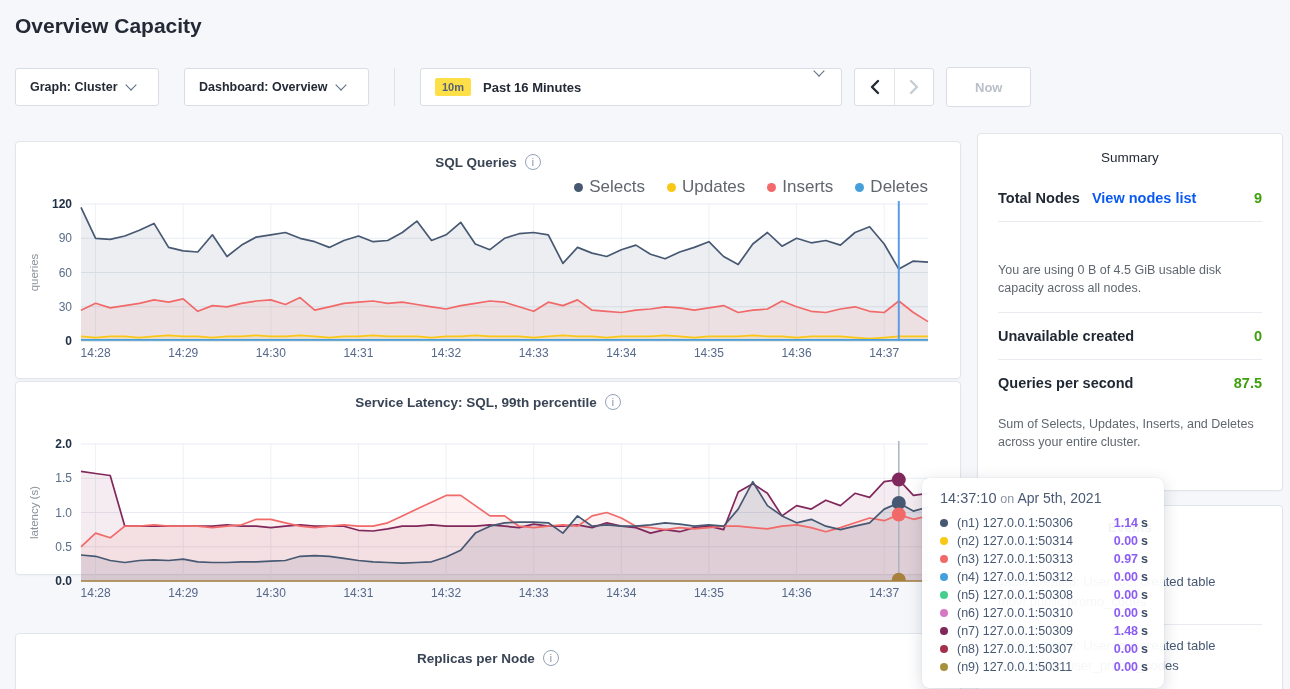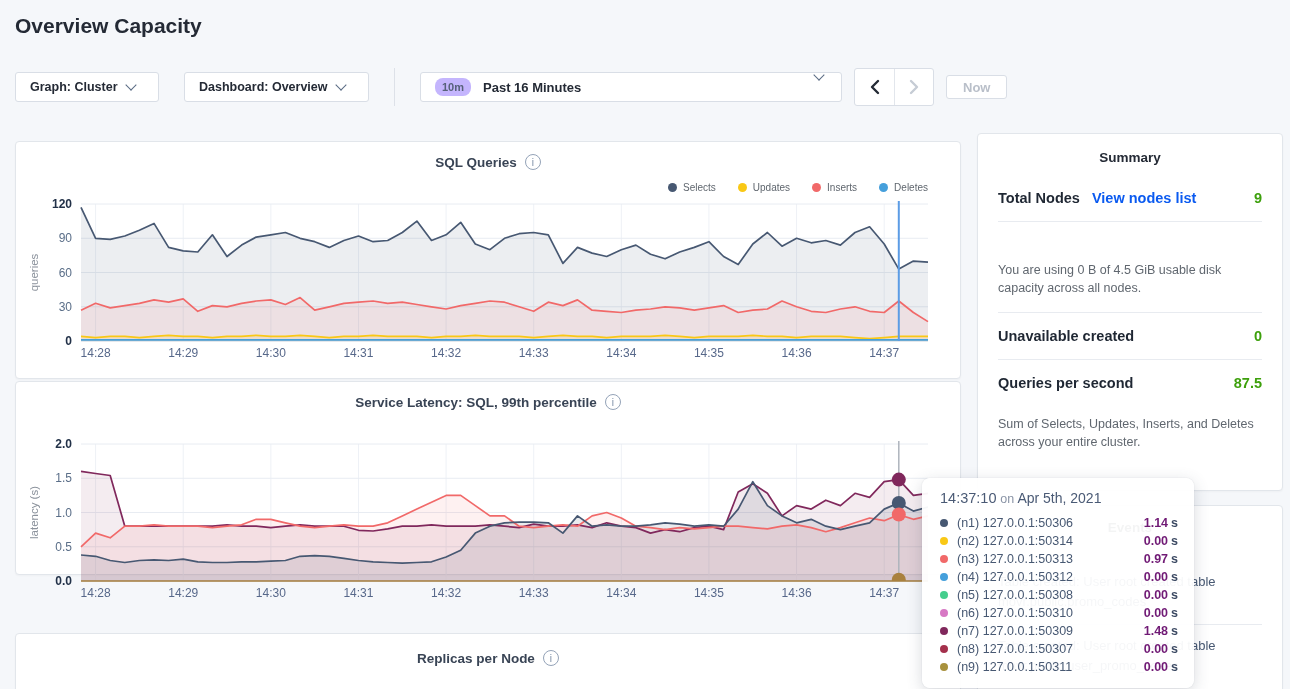--- a/index.html
+++ b/index.html
@@ -6,85 +6,85 @@
   html,body { width:1290px; height:689px; }
   body {
     font-family:"Liberation Sans","DejaVu Sans",sans-serif;
     background:#f5f7fa; color:#242a35; overflow:hidden; position:relative;
   }
   .page-title { position:absolute; left:15px; top:14px; font-size:21px; font-weight:600; color:#242a35; }
 
   
   .toolbar { position:absolute; left:15px; top:68px; height:38px; display:flex; align-items:center; }
   .dropdown {
-    height:30px; background:#fff; border:1px solid #d9dee6; border-radius:3px;
+    height:38px; background:#fff; border:1px solid #d9dee6; border-radius:3px;
     display:flex; align-items:center; padding:0 14px; cursor:pointer; margin-right:25px;
     font-size:12.5px; font-weight:bold; color:#242a35;
   }
   .chev { display:inline-block; width:8px; height:8px; margin-left:9px; position:relative; top:-2px;
     border-right:1.6px solid #5a6b84; border-bottom:1.6px solid #5a6b84; transform:rotate(45deg); }
   .tb-divider { width:1px; height:38px; background:#dde1e8; margin-right:25px; }
   .time-select { width:422px; justify-content:flex-start; position:relative; margin-right:12px; }
-  .time-badge { background:#c4b5fd; color:#57617a; font-size:11px; font-weight:bold; border-radius:8px;
+  .time-badge { background:#fde047; color:#57617a; font-size:11px; font-weight:bold; border-radius:2px;
     padding:3px 7px; margin-right:12px;text-align:right; }
   .time-label { font-size:13px; font-weight:bold; color:#242a35; }
   .time-select .chev { position:absolute; right:18px; }
   .arrow-group { display:flex; height:38px; background:#fff; border:1px solid #d9dee6; border-radius:3px; overflow:hidden; margin-right:12px; }
   .arrow-btn { width:39px; height:100%; display:flex; align-items:center; justify-content:center; cursor:pointer; }
   .arrow-btn + .arrow-btn { border-left:1px solid #e2e6ec; }
-  .now-btn { height:24px; background:#fff; border:1px solid #d9dee6; border-radius:3px; padding:0 16px;
+  .now-btn { height:40px; background:#fff; border:1px solid #d9dee6; border-radius:3px; padding:0 28px;
     font-size:13px; font-weight:bold; color:#b9bfc9; display:flex; align-items:center; }
 
   
   .card { position:absolute; background:#fff; border:1px solid #e2e6eb; border-radius:4px; box-shadow:0 1px 2px rgba(0,0,0,0.03); }
   .chart-card-1 { left:15px; top:141px; width:946px; height:238px; }
   .chart-card-2 { left:15px; top:381px; width:946px; height:194px; }
   .chart-card-3 { left:15px; top:633px; width:946px; height:238px; }
   .chart-title-row { display:flex; align-items:center; justify-content:center; padding-top:12px; }
   .chart-title { font-size:13.5px; font-weight:bold; color:#394455; }
   .info-icon { width:16px; height:16px; border:1px solid #94a3b8; border-radius:50%; margin-left:8px;
     display:inline-flex; align-items:center; justify-content:center; font-size:10px; color:#7b8da6; cursor:pointer; }
   .info-icon::after { content:"i"; }
   .legend-row { display:flex; justify-content:flex-end; padding-right:32px; height:18px; margin-top:8px; }
   .legend-item { display:flex; align-items:center; margin-left:22px; cursor:pointer; }
   .legend-dot { width:9px; height:9px; border-radius:50%; margin-right:6px; }
-  .legend-label { font-size:10px; color:#5f666e; }
+  .legend-label { font-size:17px; color:#5f666e; }
   .chart-svg-wrap { margin-top:2px; }
   .chart-card-2 .chart-svg-wrap { margin-top:28px; }
   svg text { font-family:"Liberation Sans","DejaVu Sans",sans-serif; }
 
   
   .summary-card { left:977px; top:133px; width:306px; height:358px; padding:16px 20px; }
-  .summary-title { text-align:center; font-size:13.5px; font-weight:bold; color:#242a35; margin-bottom:10px; }
+  .summary-title { text-align:center; font-size:13.5px; font-weight:normal; color:#242a35; margin-bottom:10px; }
   .sum-row { padding:15px 0; border-bottom:1px solid #e8ebf0; }
   .sum-row:last-child { border-bottom:none; }
   .sum-main { display:flex; align-items:baseline; }
   .sum-label { font-size:14.5px; font-weight:bold; color:#1f2733; }
   .sum-link { font-size:14.5px; font-weight:bold; color:#0a5af0; margin-left:12px; cursor:pointer; }
   .sum-value { margin-left:auto; font-size:14.5px; font-weight:bold; color:#3da00c; }
   .sum-desc { margin-top:24px; font-size:12.5px; line-height:1.45; color:#60676f; }
 
   .events-card { left:977px; top:505px; width:306px; height:200px; padding:14px 20px; }
   .events-title { text-align:center; font-size:13.5px; font-weight:bold; color:#242a35; margin-bottom:26px; }
   .event-row { font-size:13px; line-height:1.5; color:#475872; padding:11px 0 13px 0; }
   .event-row + .event-row { border-top:1px solid #e8ebf0; }
 
   
   .tooltip {
-    position:absolute; left:922px; top:478px; width:272px; z-index:10;
+    position:absolute; left:922px; top:478px; width:242px; z-index:10;
     background:rgba(255,255,255,0.95); border-radius:8px; padding:12px 16px 12px 18px;
     box-shadow:0 4px 16px rgba(60,70,90,0.20), 0 0 1px rgba(60,70,90,0.25);
   }
   .tt-time-row { margin-bottom:8px; font-size:14px; color:#4a5a75; }
   .tt-time { font-size:14.5px; }
   .tt-on { color:#8a94a6; font-size:12.5px; }
   .tt-row { display:flex; align-items:center; height:18px; font-size:12.5px; color:#475872; }
   .tt-dot { width:8px; height:8px; border-radius:50%; margin-right:9px; flex:none; }
   .tt-name { white-space:nowrap; }
-  .tt-val { margin-left:auto; font-weight:bold; color:#701a75; }
+  .tt-val { margin-left:auto; font-weight:bold; color:#8b5cf6; }
   .tt-unit { font-weight:bold; color:#3c4a63; margin-left:3px; }
 </style>
 </head>
 <body>
 
 <div class="page-title">Overview Capacity</div>
 
 <div class="toolbar">
   <div class="dropdown" style="width:144px;">
     <span>Graph: Cluster</span>

